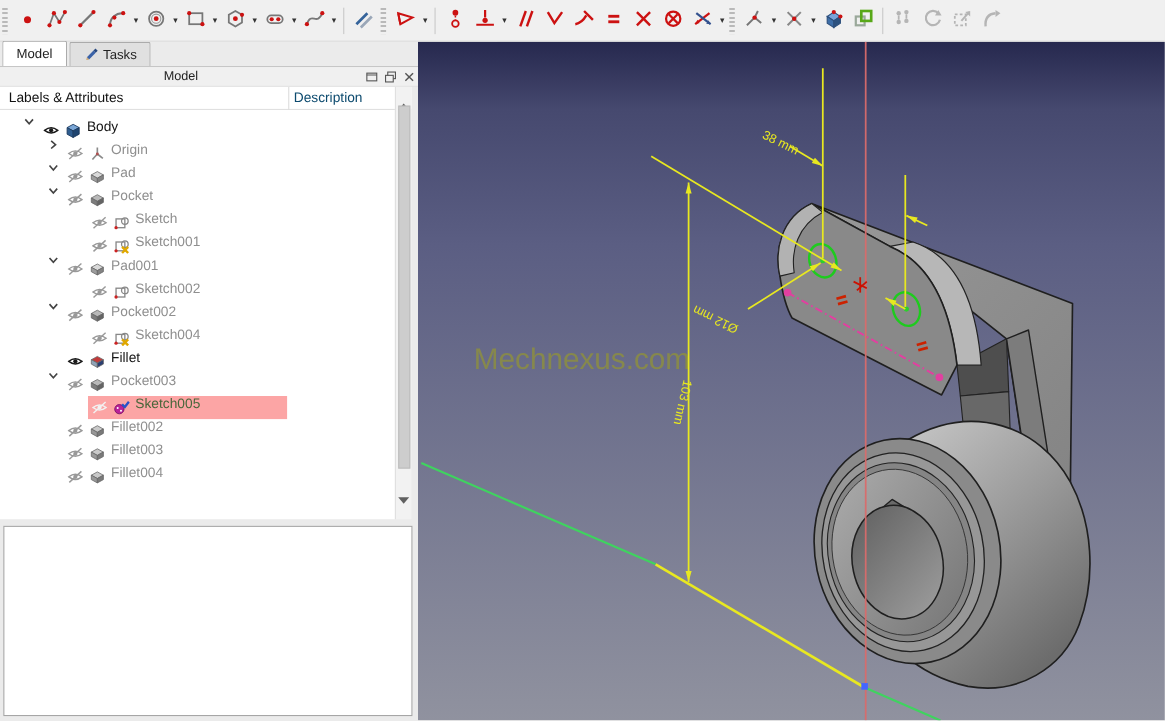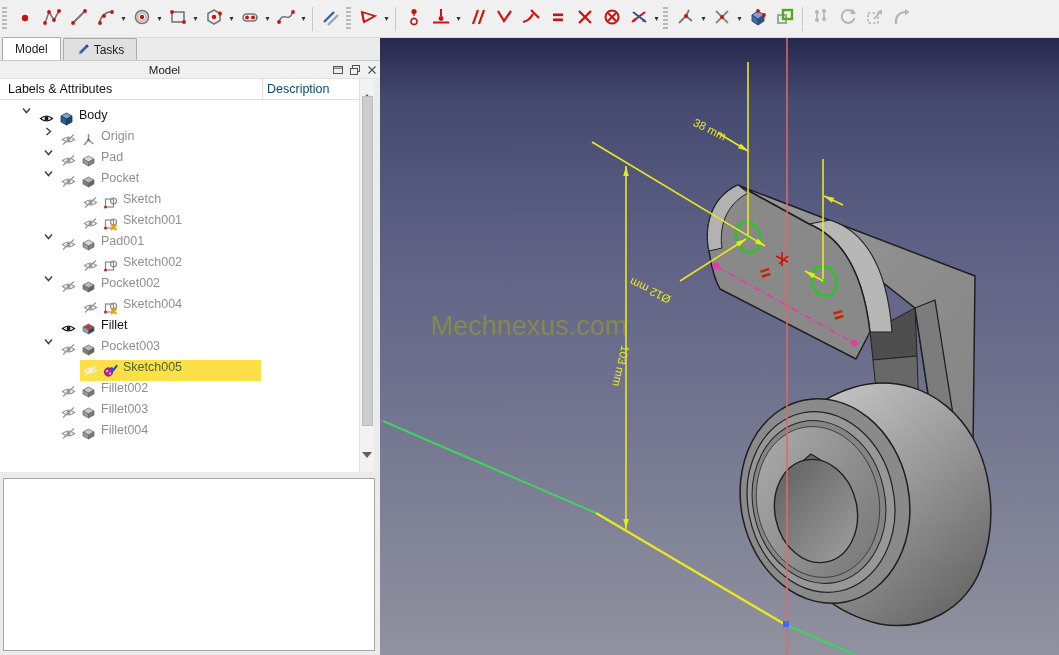--- a/index.html
+++ b/index.html
@@ -33,21 +33,21 @@
   #treeheader .h2{position:absolute;left:267px;top:3px;color:#0c4a6e;font-size:12.5px;}
   #treeheader .hd{position:absolute;left:262px;top:0;width:1px;height:21px;background:#dcdcdc;}
   #tree{position:absolute;left:0;top:62px;width:359px;height:372px;background:#ffffff;overflow:hidden;}
   .trow{height:21px;display:flex;align-items:center;}
   .slot{flex:0 0 auto;display:flex;align-items:center;justify-content:center;}
   .chev{width:20px;height:21px;}
   .eye{width:21px;height:21px;}
   .ticon{width:19px;height:21px;}
   .tlabel{padding-left:3px;font-size:12.5px;white-space:nowrap;}
   .rowsel{display:flex;height:21px;margin-top:16px;}
-  .trow.selected .rowsel{background:#fde047;min-width:181px;}
+  .trow.selected .rowsel{background:#fca5a5;min-width:181px;}
   .trow.selected .tlabel{color:#49663a;}
   .st-visible .tlabel{color:#141414;}
   .st-hidden .tlabel{color:#8f8f8f;}
   #vscroll{position:absolute;left:359px;top:41px;width:15px;height:393px;background:#f2f2f2;
            border-left:1px solid #e0e0e0;box-sizing:border-box;}
   .sarrow{position:absolute;left:2px;width:10px;height:10px;}
   .tri-up{border-left:5px solid transparent;border-right:5px solid transparent;border-bottom:6px solid #606060;width:0;height:0;margin:2px auto;}
   .tri-down{border-left:5px solid transparent;border-right:5px solid transparent;border-top:6px solid #606060;width:0;height:0;margin:2px auto;}
   #sthumb{position:absolute;left:2px;top:17px;width:11px;height:330px;background:#cdcdcd;border:1px solid #bdbdbd;box-sizing:border-box;}
   #bottombox{position:absolute;left:3px;top:440px;width:372px;height:173px;background:#ffffff;

